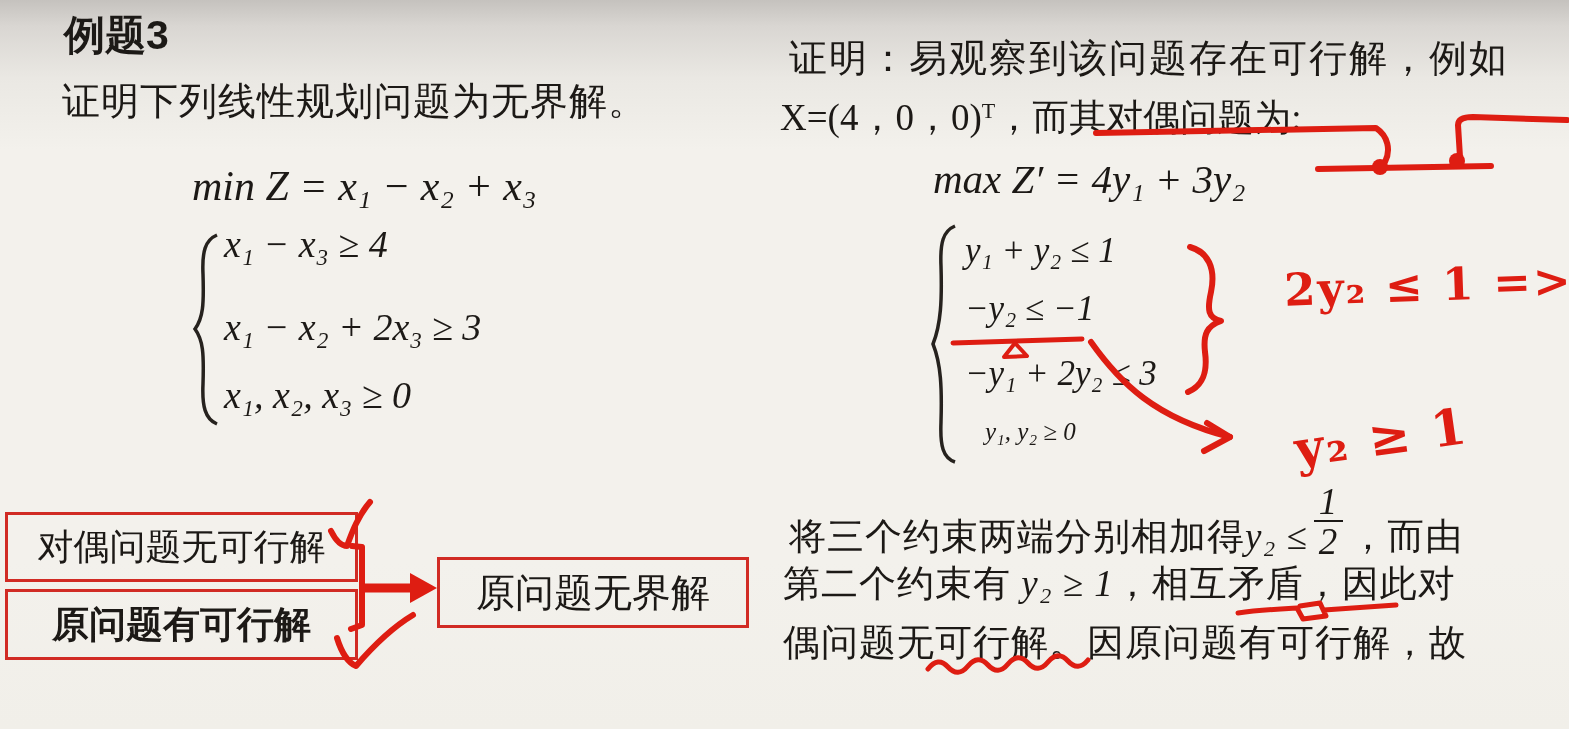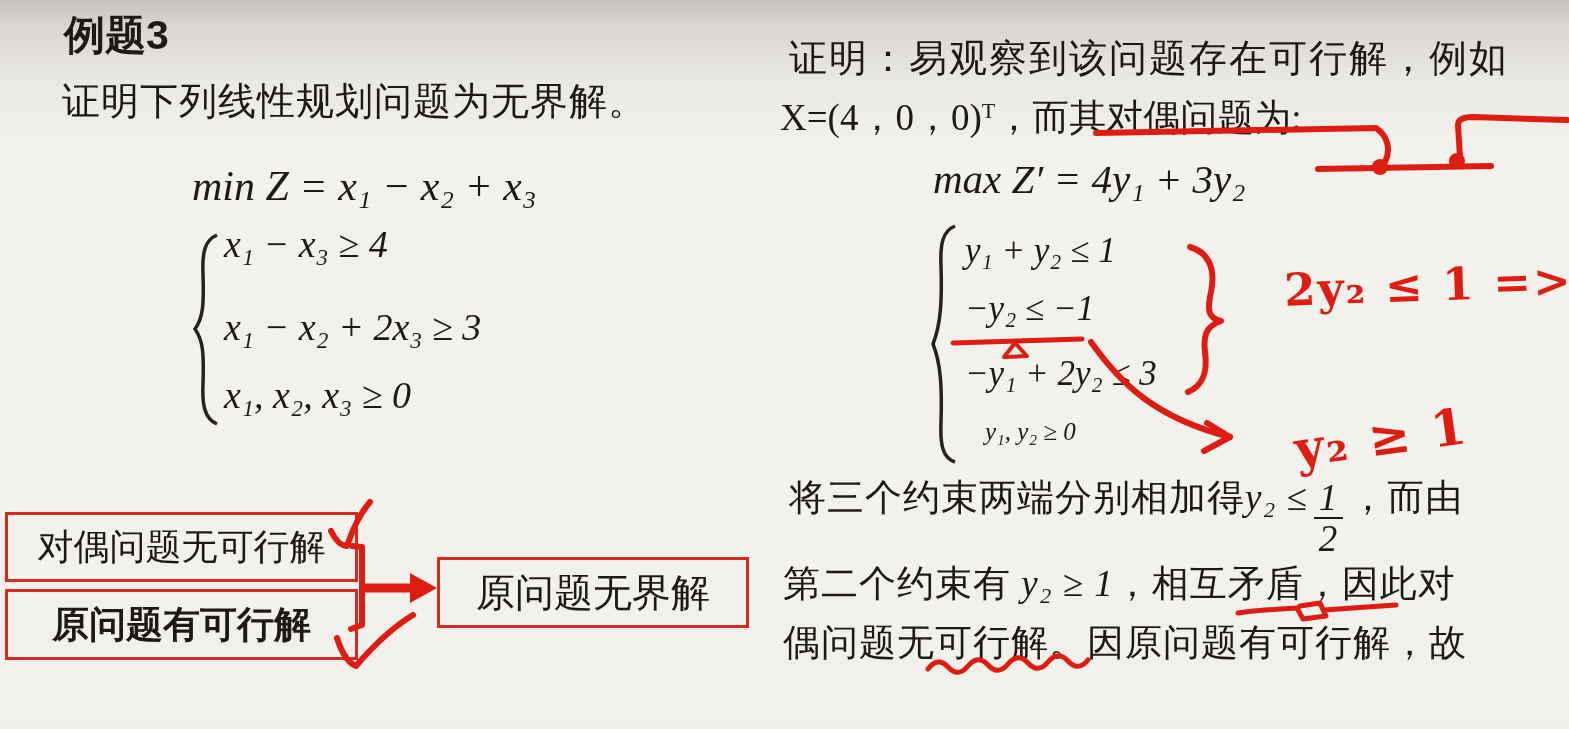--- a/index.html
+++ b/index.html
@@ -9,21 +9,21 @@
     font-family:"Liberation Serif","DejaVu Serif",serif;color:#1c1916;
   }
   .t{position:absolute;white-space:nowrap;line-height:1.15;}
   .math{font-style:italic;}
   .title{font-family:"Liberation Sans","DejaVu Sans",sans-serif;font-weight:bold;}
   .rbox{position:absolute;border:3px solid #d12b24;display:flex;align-items:center;justify-content:center;background:transparent;}
   .hw{position:absolute;color:#de1d12;white-space:nowrap;font-family:"DejaVu Serif",serif;font-weight:bold;}
   .frac{display:inline-flex;flex-direction:column;align-items:center;line-height:1.02;font-style:italic;margin:0 6px;transform:translateY(2px);}
   .frac .den{border-top:2.5px solid #1c1916;padding:1px 5px 0 5px;}
   .frac .num{padding:0 5px;}
-  .flexline{display:flex;align-items:flex-start;}
+  .flexline{display:flex;align-items:flex-end;}
   .sup{font-size:22px;position:relative;top:-12px;font-style:normal;}
   svg.overlay{position:absolute;left:0;top:0;z-index:6;pointer-events:none;}
 </style>
 </head>
 <body>
 
 <div class="slide">
 
   <div class="t title" style="left:64px;top:12px;font-size:41px;">例题3</div>
   <div class="t" style="left:62px;top:80px;font-size:38px;letter-spacing:1px;">证明下列线性规划问题为无界解。</div>

